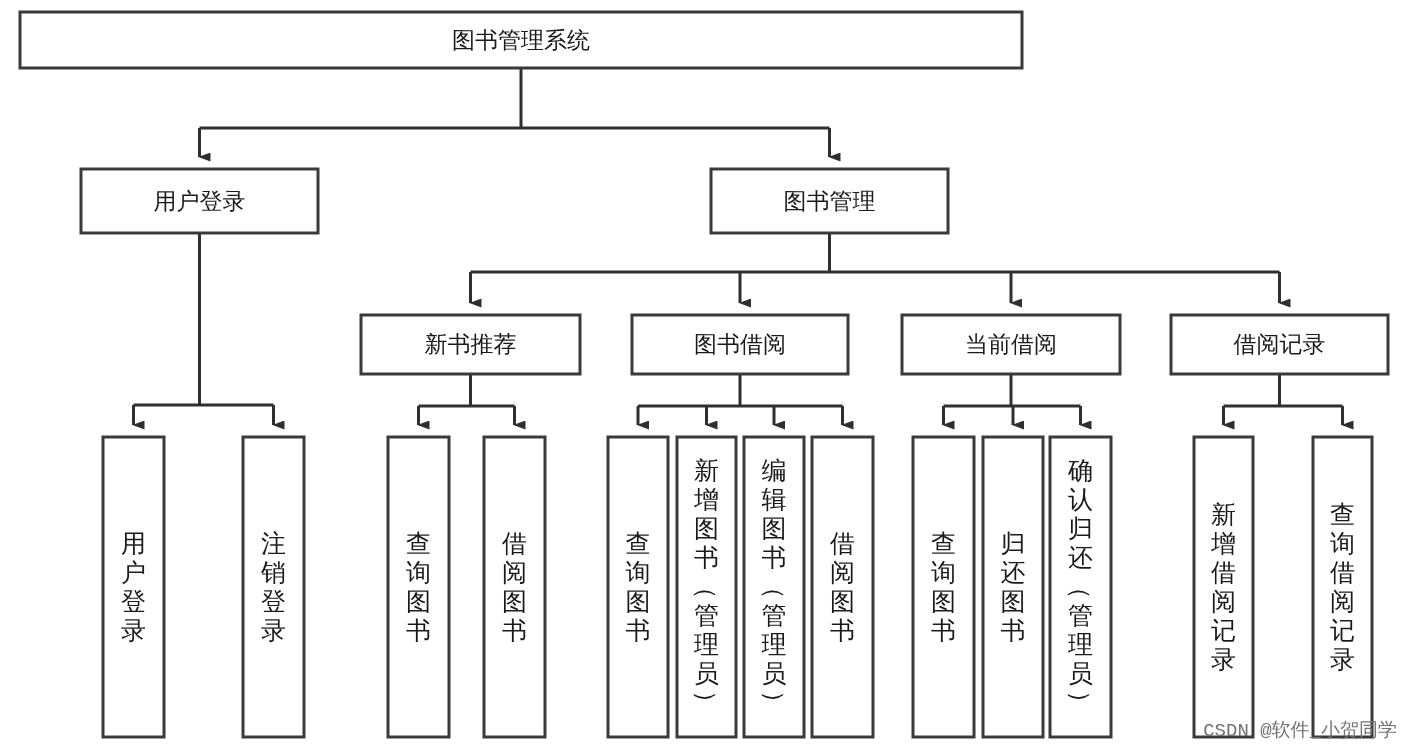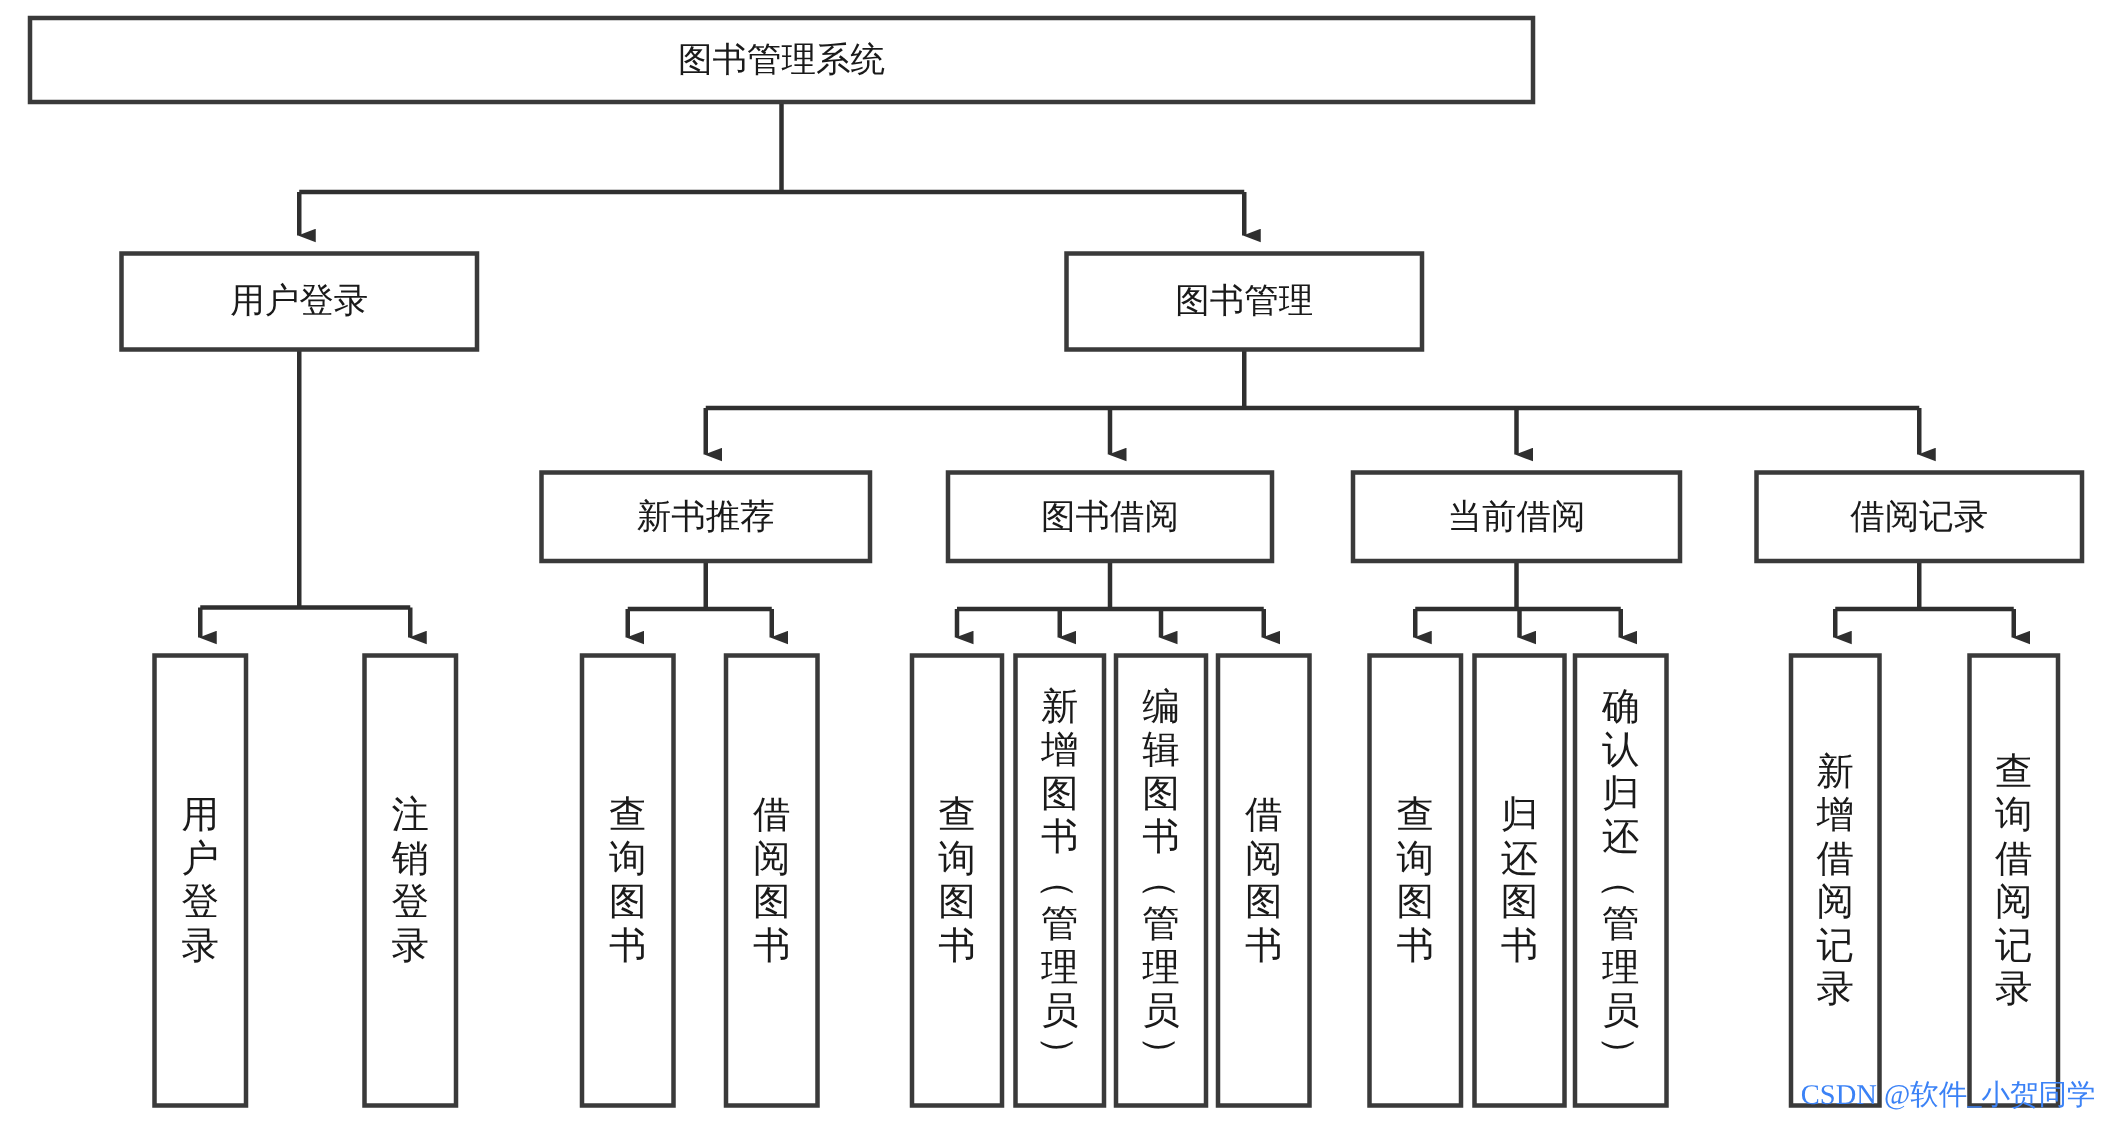--- a/index.html
+++ b/index.html
@@ -41,23 +41,23 @@
   }
   .edge-line {
     stroke: #2f2f2f;
     stroke-width: 3;
     fill: none;
   }
   .watermark {
     position: absolute;
     right: 8px;
     bottom: 4px;
-    font-family: Liberation Serif, serif;
+    font-family: Liberation Mono, monospace;
     font-size: 19px;
-    color: #3b82f6;
+    color: #737373;
     white-space: nowrap;
     pointer-events: none;
   }
 </style>
 </head>
 <body>
 
 <svg id="diagram" viewBox="0 0 1405 747">
   <defs>
     <marker id="arrowhead" markerWidth="10" markerHeight="12" refX="4.5" refY="11" orient="auto" markerUnits="userSpaceOnUse">

